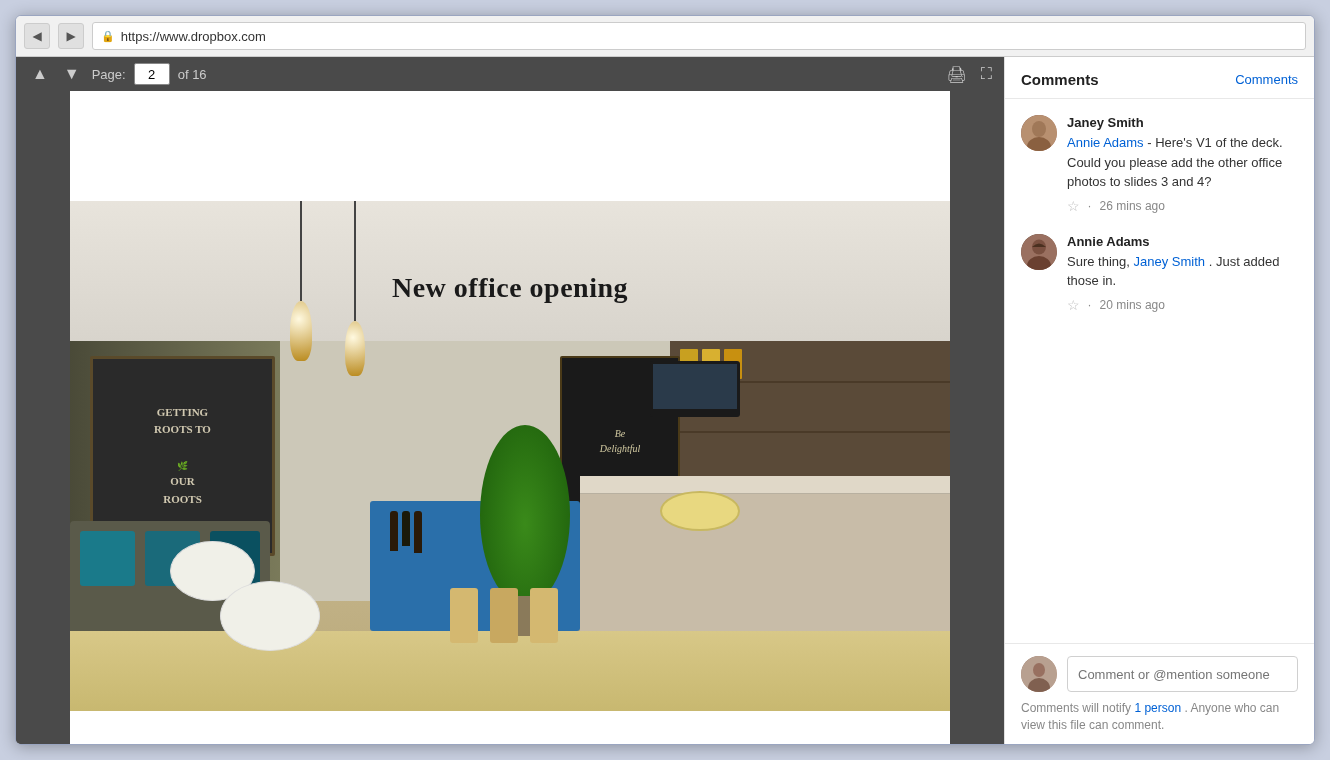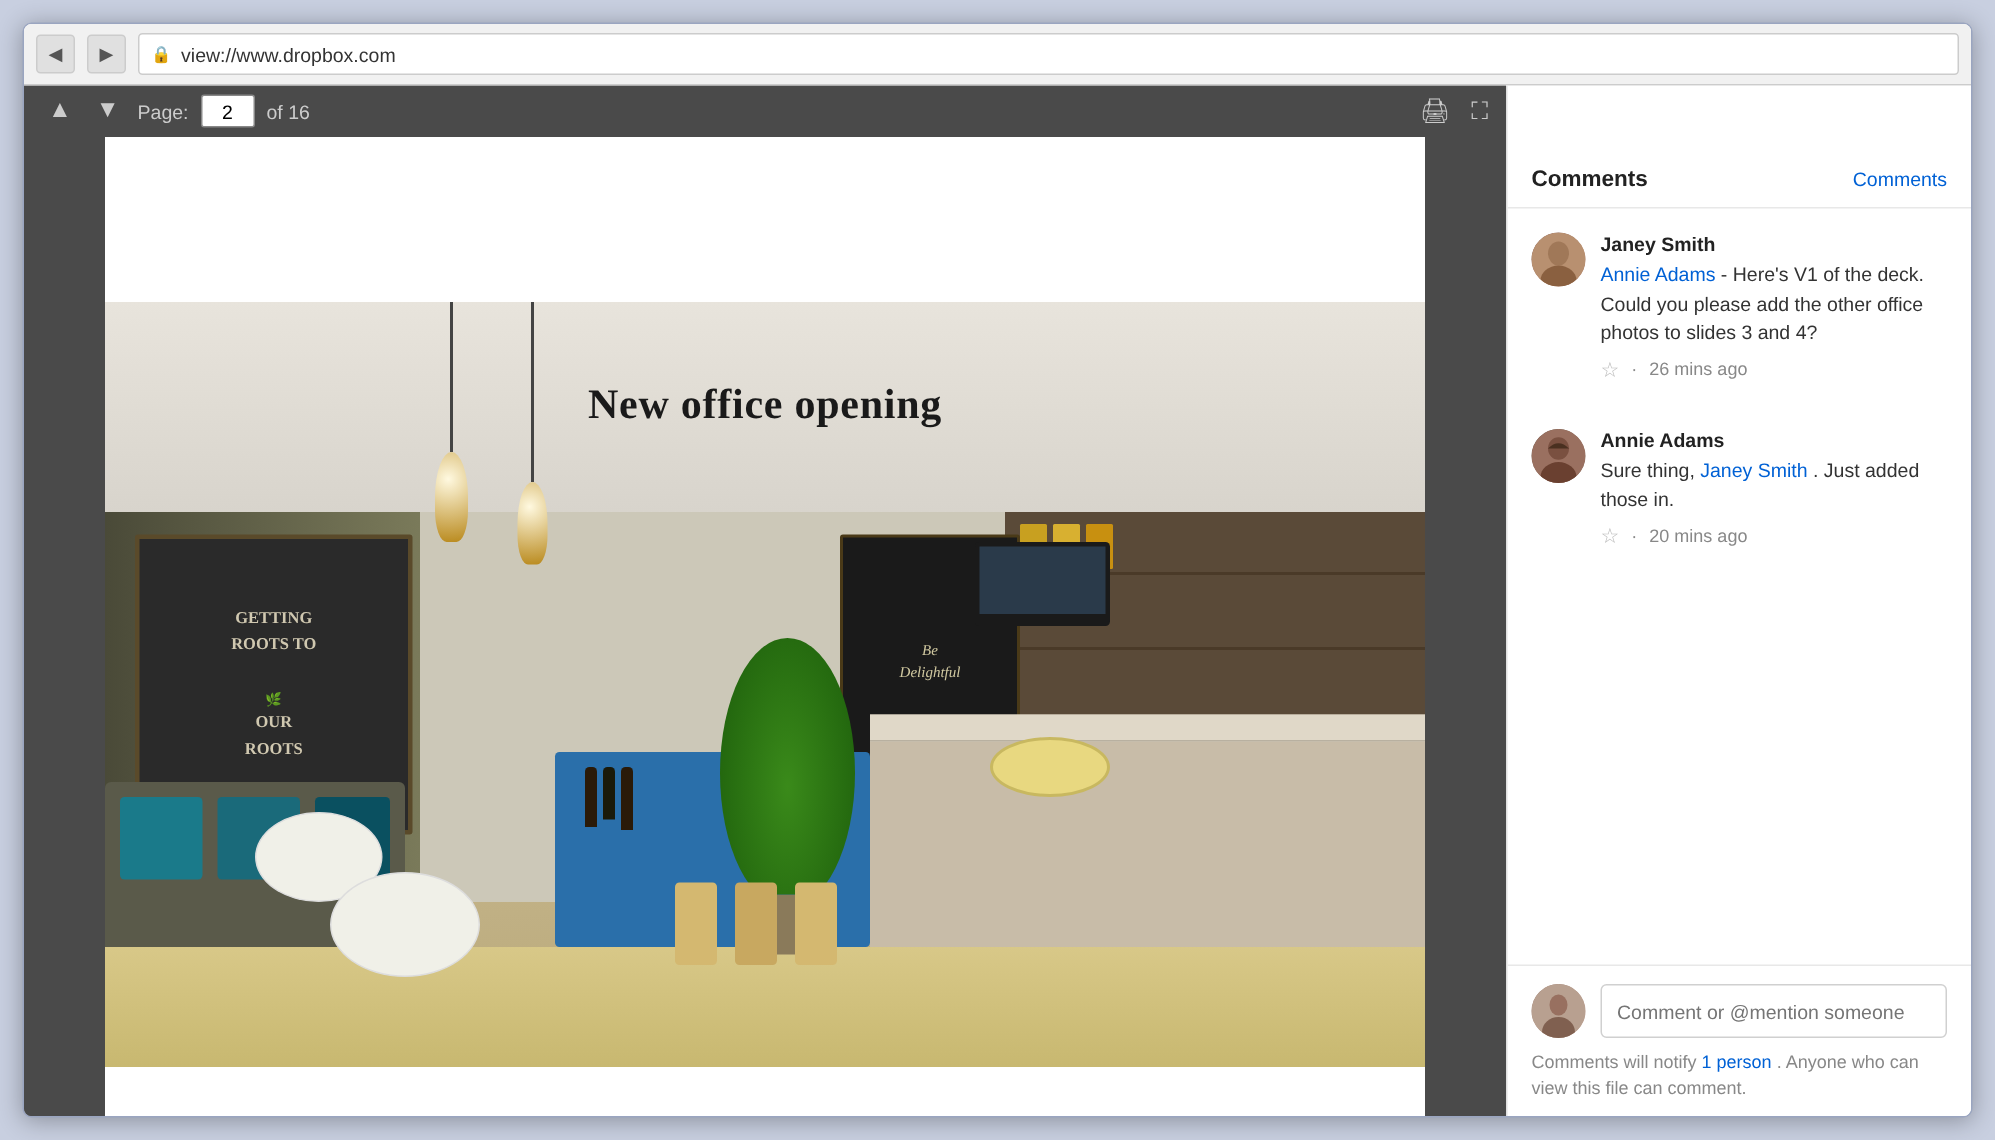--- a/index.html
+++ b/index.html
@@ -210,21 +210,21 @@
     .sofa-cushion {
       position: absolute;
       top: 10px;
       background: #1a7a8a;
       border-radius: 3px;
     }
 
     
     .slide-title {
       position: absolute;
-      top: 53px;
+      top: 71px;
       left: 50%;
       transform: translateX(-50%);
       font-size: 28px;
       font-weight: 600;
       color: #1a1a1a;
       white-space: nowrap;
       font-family: Georgia, 'Times New Roman', serif;
       letter-spacing: 0.5px;
     }
 
@@ -261,40 +261,39 @@
       overflow: hidden;
     }
 
     .comments-header {
       display: flex;
       align-items: center;
       justify-content: space-between;
       padding: 14px 16px 10px;
       border-bottom: 1px solid #e8e8e8;
       flex-shrink: 0;
-      margin-top: 40px;
     }
     .comments-title {
       font-size: 15px;
       font-weight: 600;
       color: #222;
     }
     .comments-options {
       font-size: 13px;
       color: #0061d5;
       cursor: pointer;
     }
 
     .comments-list {
       flex: 1;
       overflow-y: auto;
       padding: 16px;
       display: flex;
       flex-direction: column;
-      gap: 32px;
+      gap: 20px;
     }
 
     .comment-item {
       display: flex;
       gap: 10px;
     }
 
     .avatar {
       width: 36px;
       height: 36px;
@@ -392,21 +391,21 @@
 </head>
 <body>
 
 <div class="browser-window">
 
   <div class="browser-toolbar">
     <div class="browser-nav-btn">◀</div>
     <div class="browser-nav-btn">▶</div>
     <div class="browser-address-bar">
       <span class="lock-icon">🔒</span>
-      <span class="address-text">view://www.dropbox.com</span>
+      <span class="address-text">https://www.dropbox.com</span>
     </div>
   </div>
 
   <div class="browser-content">
 
     <div class="pdf-viewer">
 
       <div class="pdf-toolbar">
         <button class="pdf-nav-btn">▲</button>
         <button class="pdf-nav-btn">▼</button>

